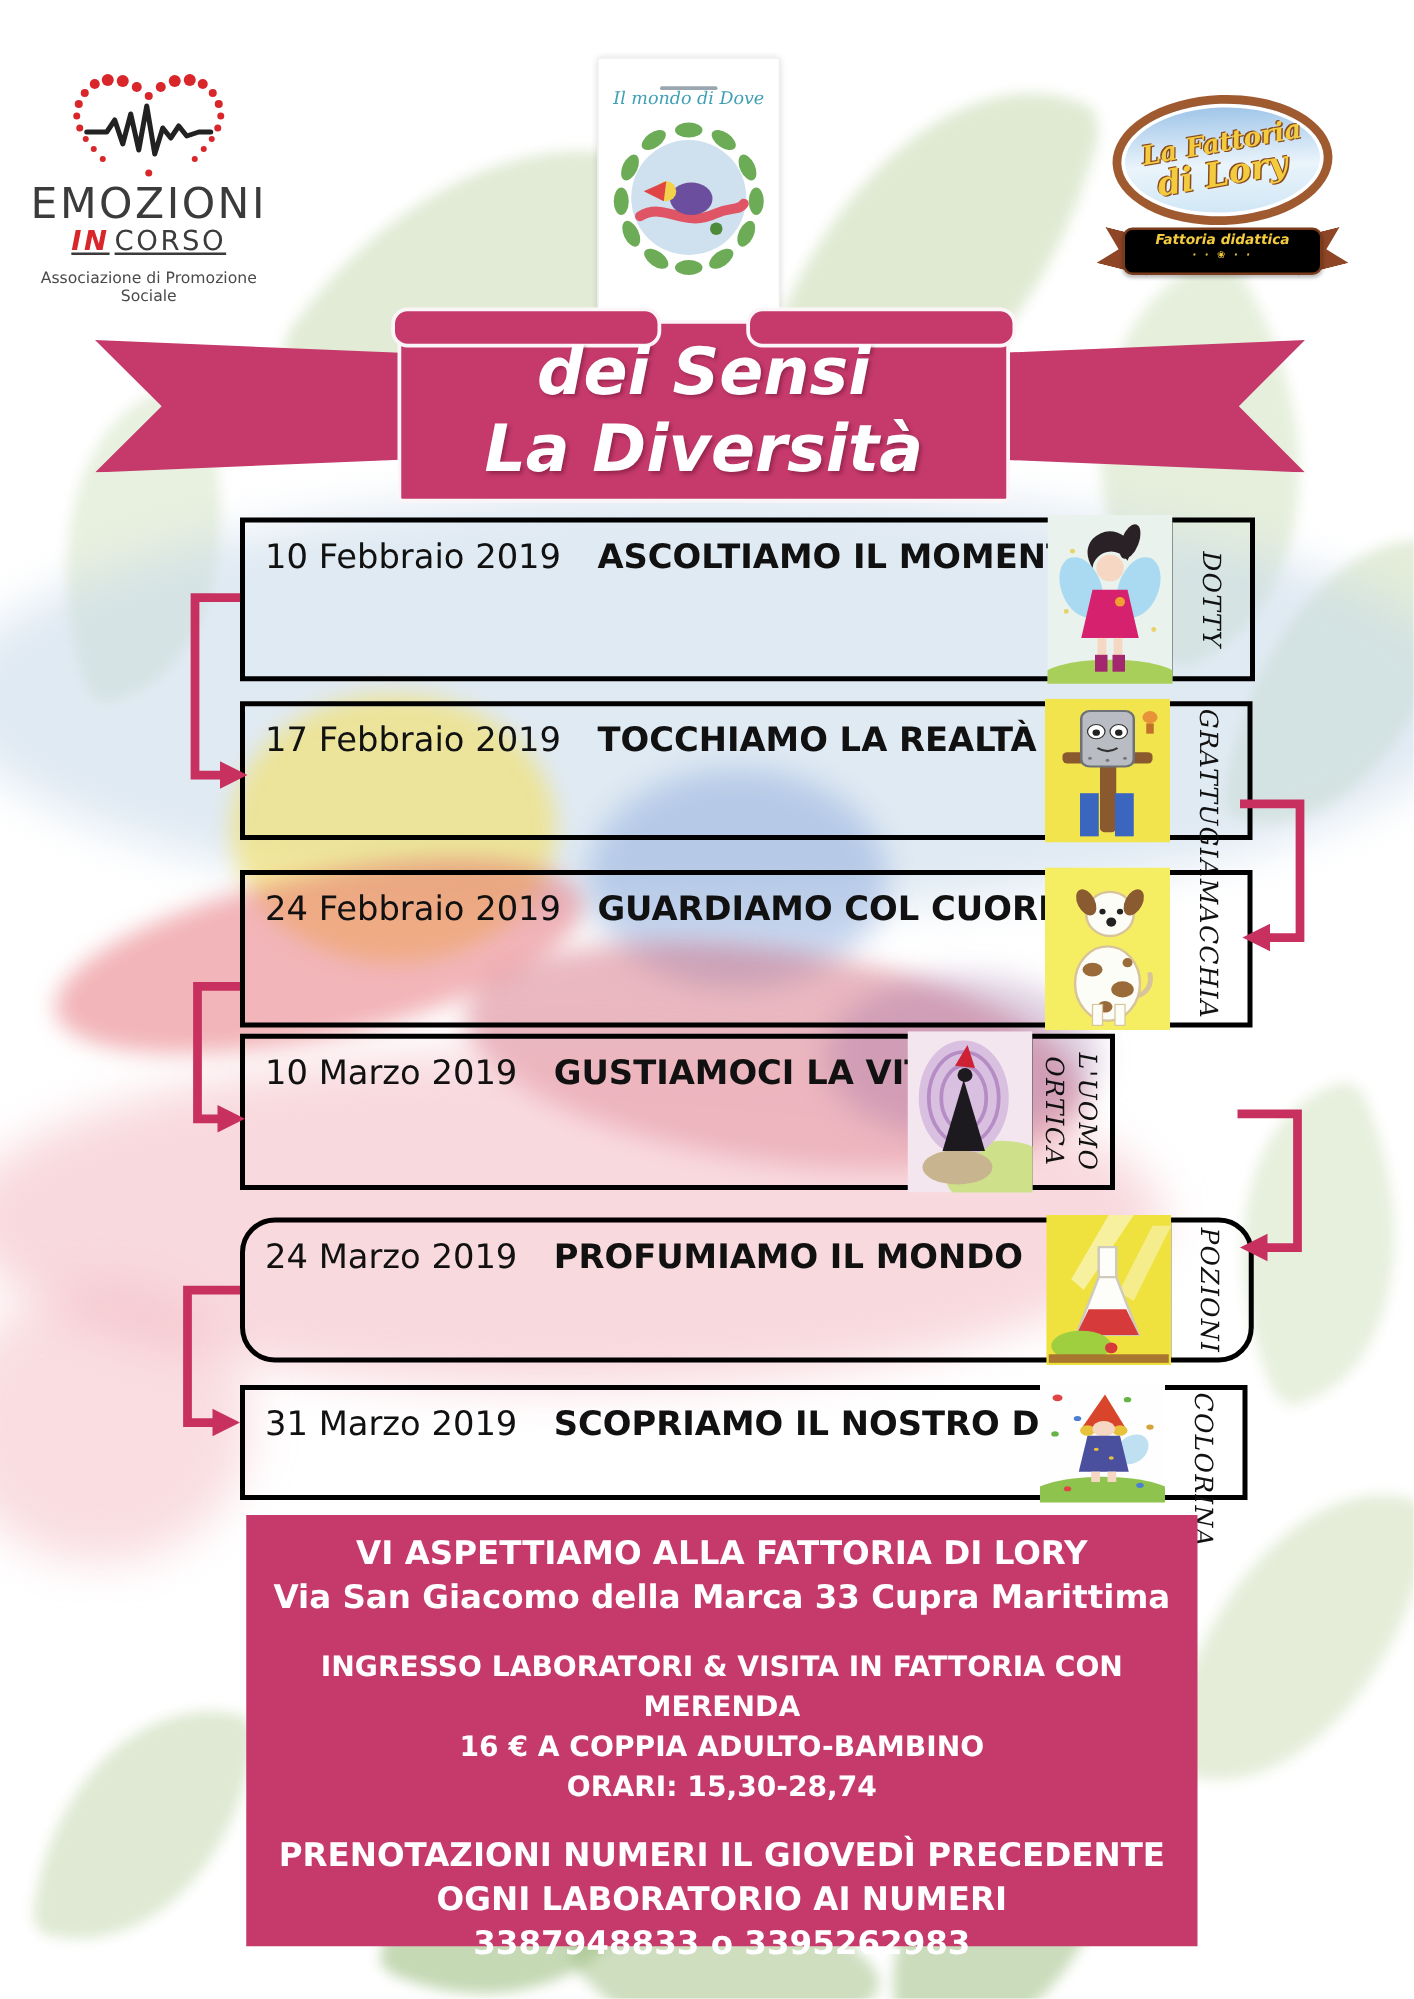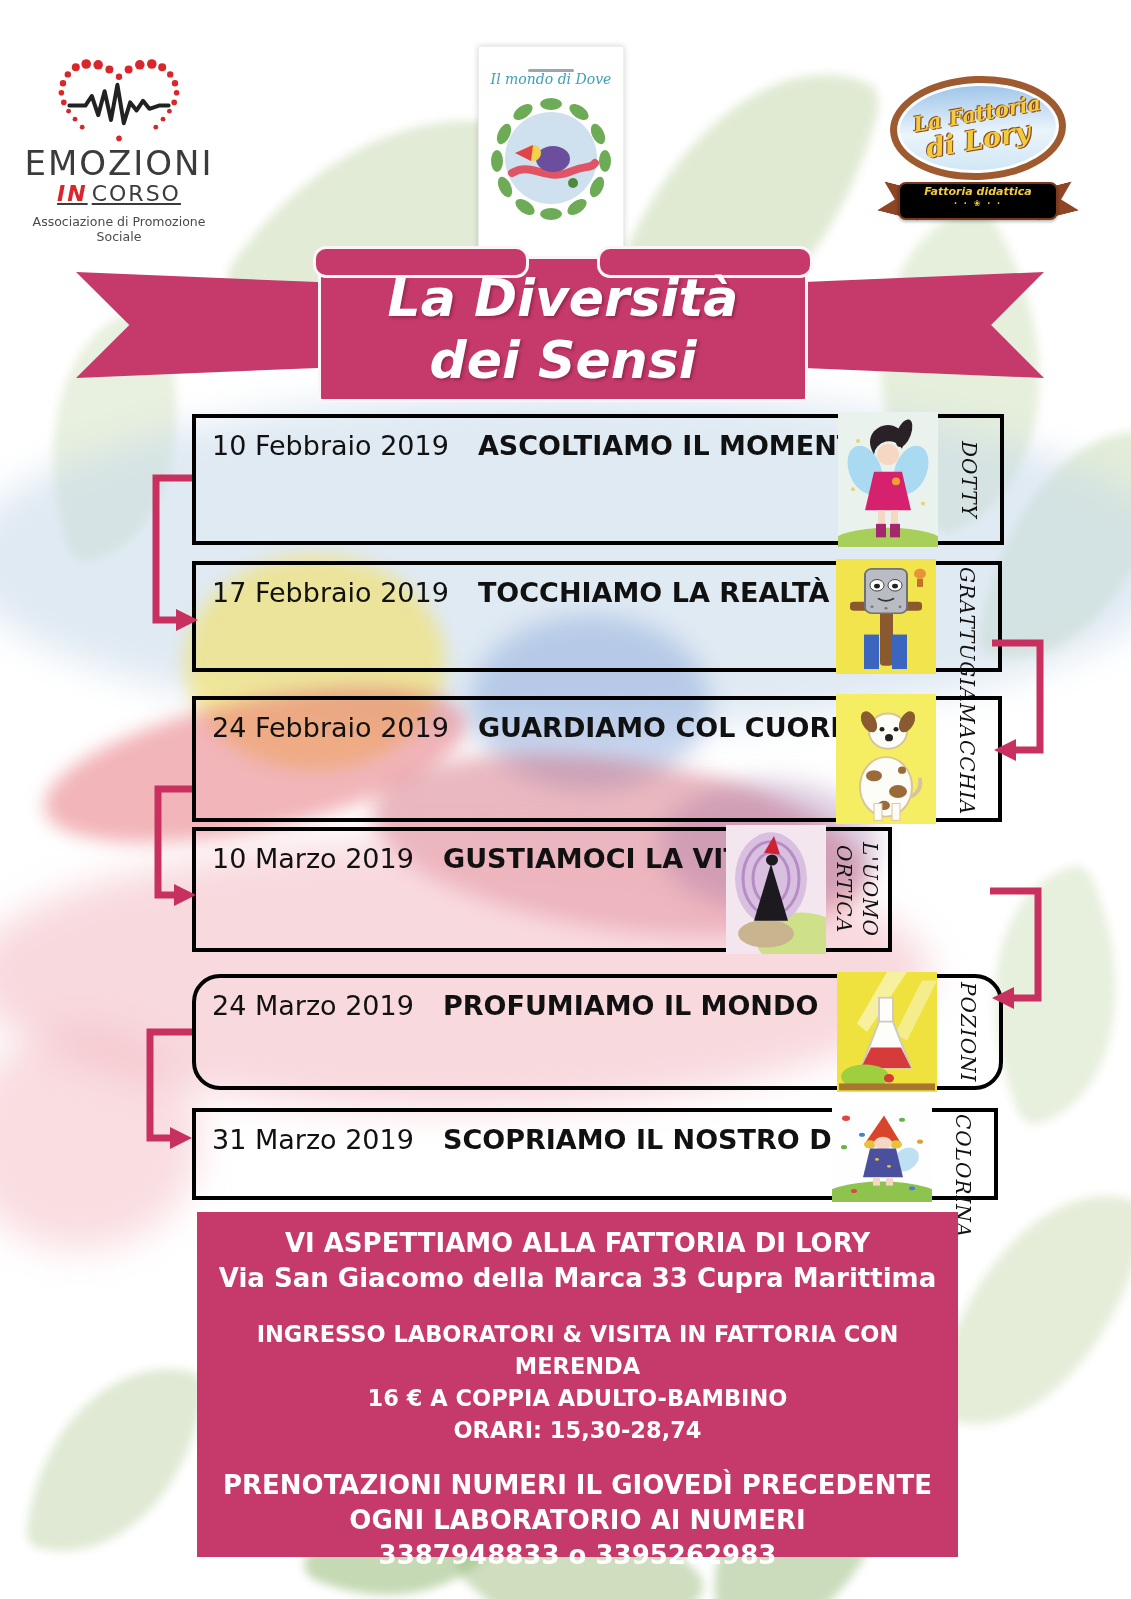--- a/index.html
+++ b/index.html
@@ -182,22 +182,22 @@
       <span>Fattoria didattica</span>
       <small>· · ❀ · ·</small>
     </div>
   </div>
 
   <div class="tail" style="left:76px;top:272px;width:254px;height:106px;background:#c5396b;
               clip-path:polygon(0 0,100% 10%,100% 90%,0 100%,21% 50%);"></div>
   <div class="tail" style="left:792px;top:272px;width:252px;height:106px;background:#c5396b;
               clip-path:polygon(0 10%,100% 0,79% 50%,100% 100%,0 90%);"></div>
   <div id="banner-scroll" style="background:#c5396b;">
+    <div class="banner-line">dei Sensi</div>
     <div class="banner-line">La Diversità</div>
-    <div class="banner-line">dei Sensi</div>
   </div>
 
   <div class="event-row" style="top:414px;width:812px;height:131px;">
     <div class="row-main">
       <span class="ev-date">10 Febbraio 2019</span>
       <span class="ev-title">ASCOLTIAMO IL MOMENTO</span>
     </div>
     <div class="ev-img">
       <svg viewBox="0 0 100 140" preserveAspectRatio="none">
         <rect width="100" height="140" fill="#e9f2ec"></rect>

